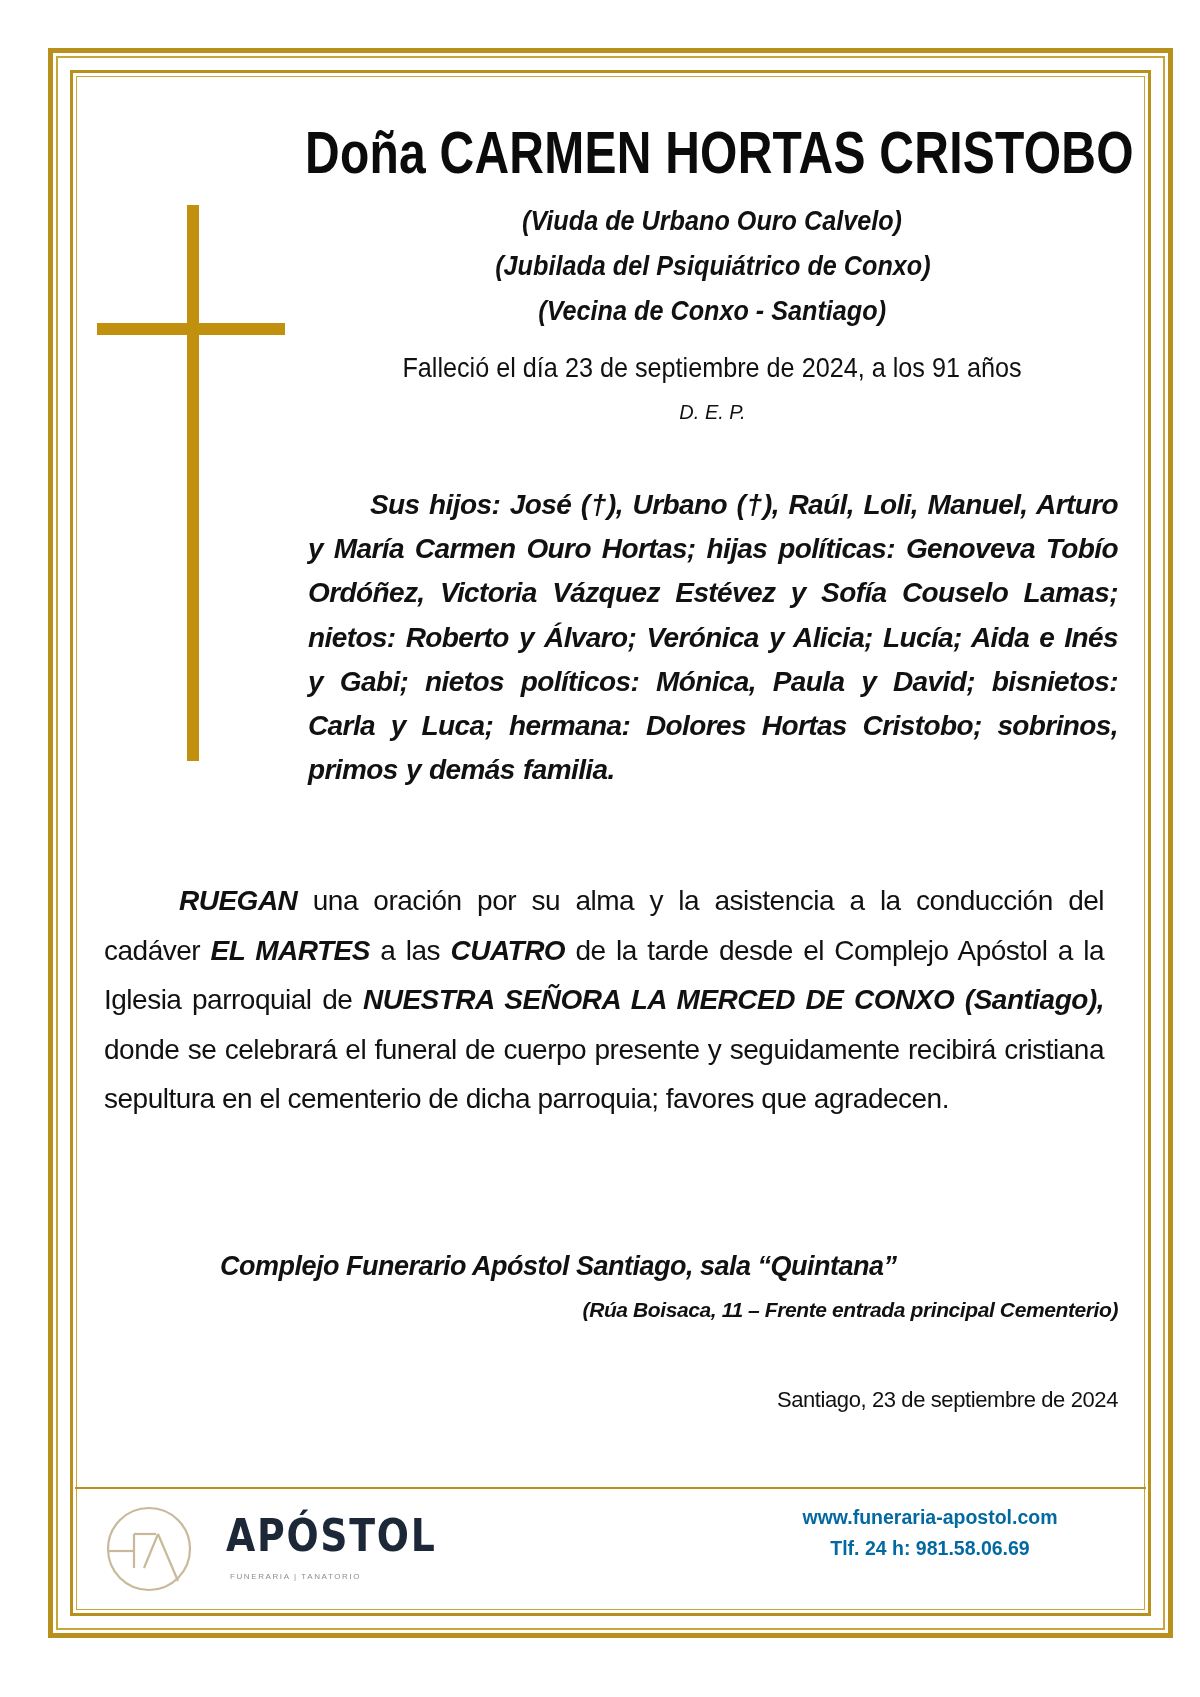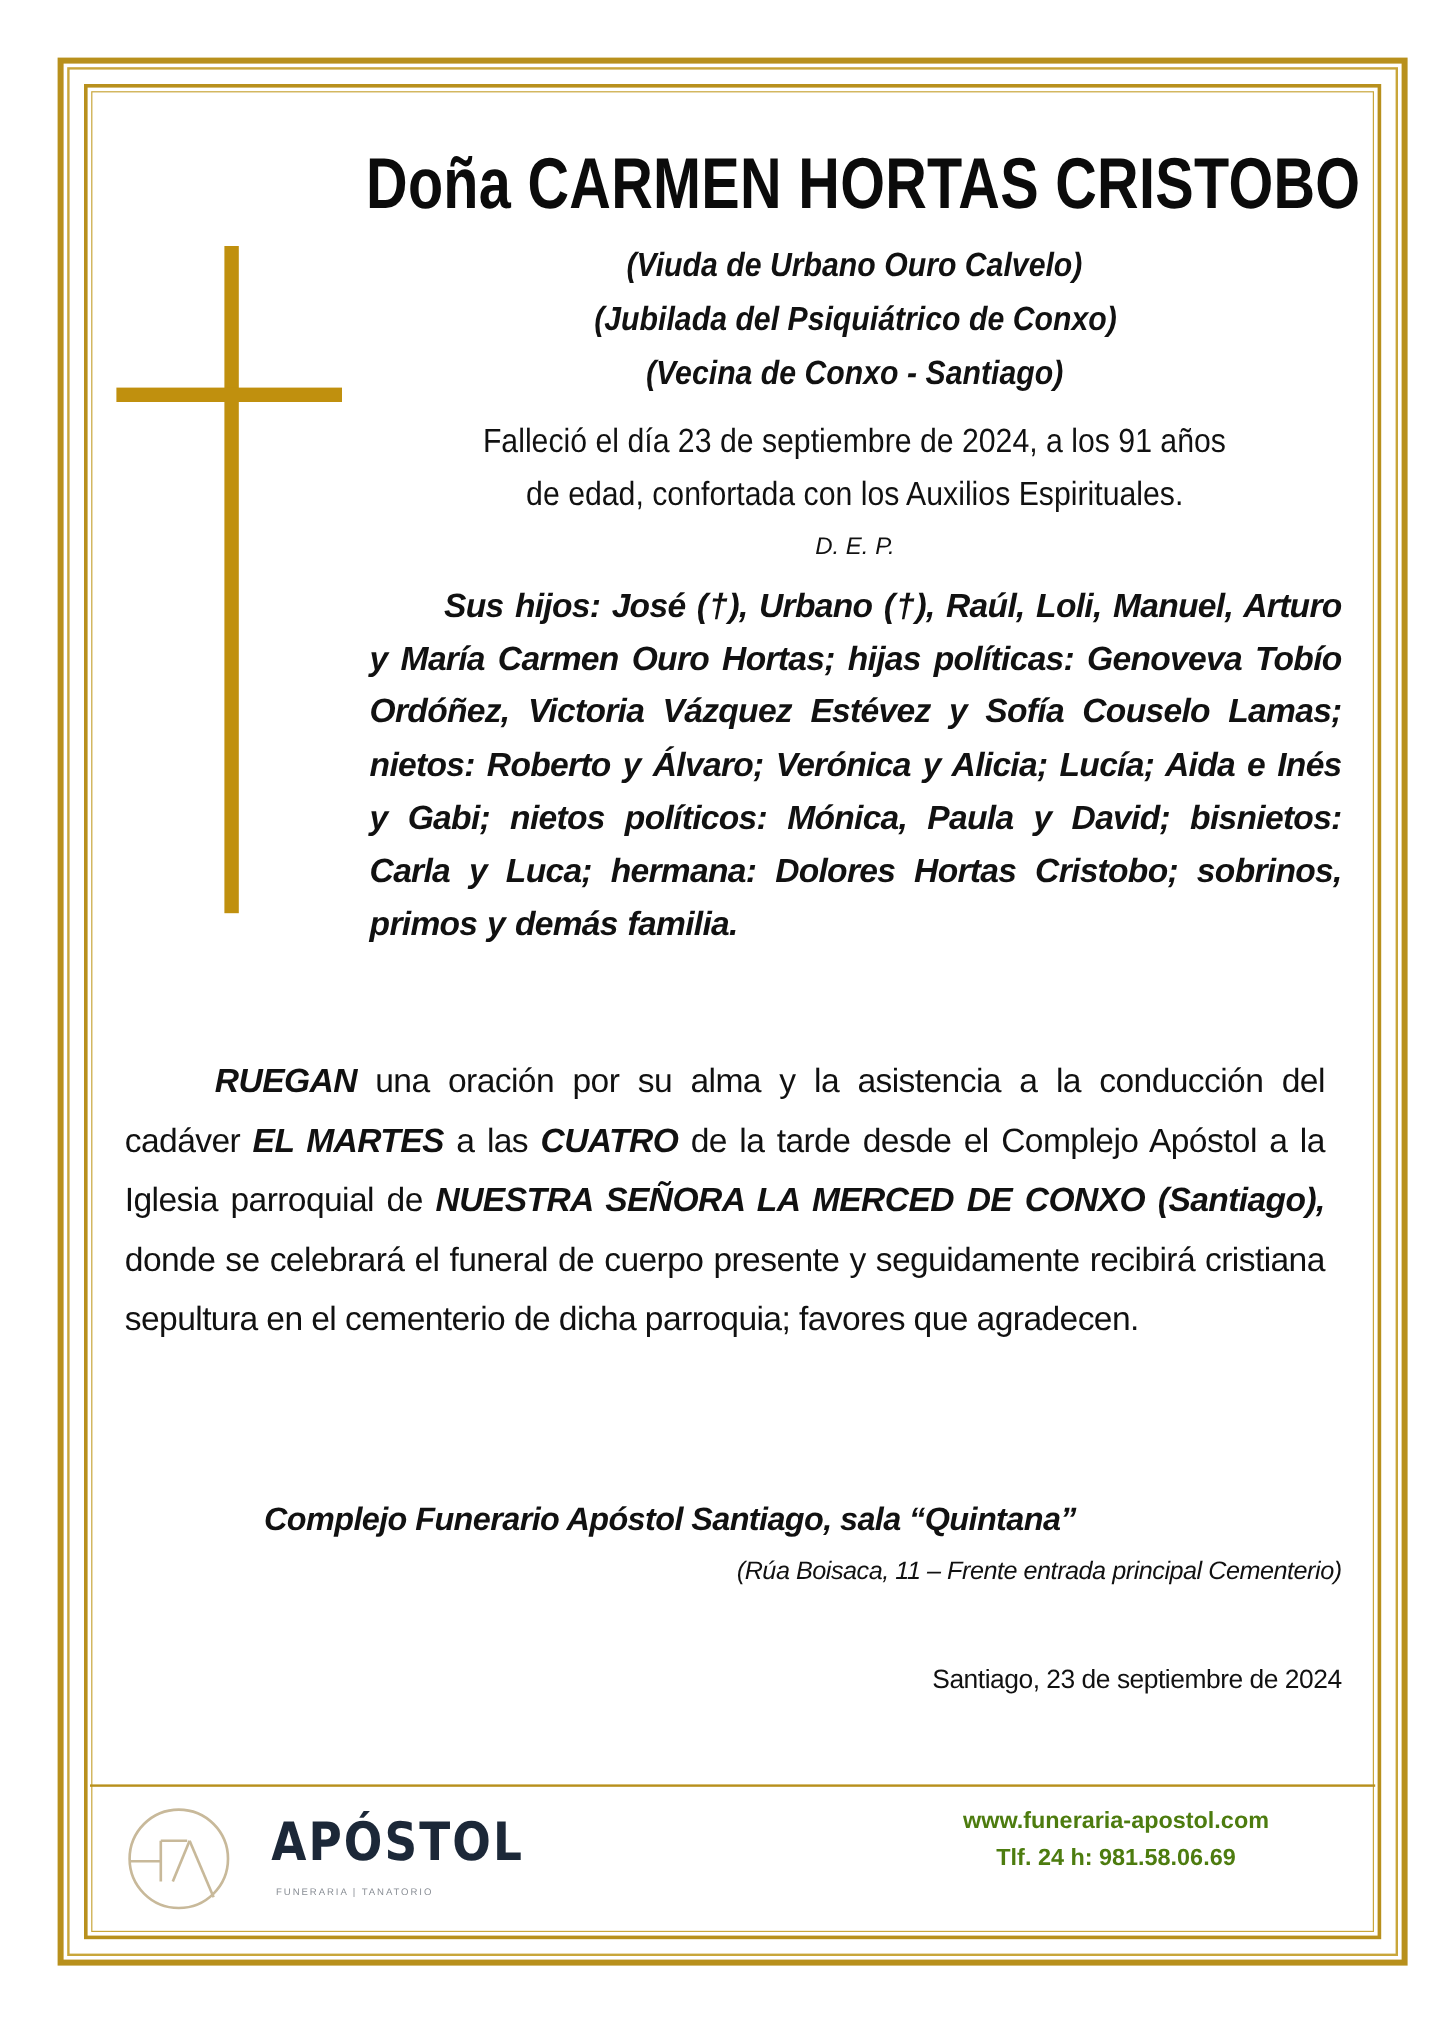--- a/index.html
+++ b/index.html
@@ -56,41 +56,41 @@
     letter-spacing: -0.5px;
   }
   .ruegan b { font-weight: bold; font-style: italic; }
 
   .venue {
     position: absolute; left: 220px; top: 1251px; white-space: nowrap;
     font-weight: bold; font-style: italic; font-size: 27px; letter-spacing: -0.5px;
   }
   .address {
     position: absolute; right: 82px; top: 1298px; white-space: nowrap; text-align: right;
-    font-weight: normal; font-style: italic; font-size: 21px; letter-spacing: -0.4px;
+    font-weight: bold; font-style: italic; font-size: 21px; letter-spacing: -0.4px;
   }
   .date {
     position: absolute; right: 82px; top: 1387px; white-space: nowrap; text-align: left;
     font-size: 22px; letter-spacing: -0.4px;
   }
 
   
   .logo-circle { position: absolute; left: 104px; top: 1504px; width: 90px; height: 90px; }
   .brand {
     position: absolute; left: 226px; top: 1510px; white-space: nowrap;
     font-family: "DejaVu Sans", sans-serif; font-weight: bold; font-size: 44px; color: #1C2838;
     transform: scaleX(0.86); transform-origin: left top; letter-spacing: 2px;
   }
   .brand-sub {
     position: absolute; left: 230px; top: 1572px; white-space: nowrap;
     font-size: 8px; color: #8a8f96; letter-spacing: 1.6px;
   }
   .contact {
     position: absolute; left: 770px; top: 1502px; width: 320px; text-align: center;
-    font-weight: bold; font-size: 19.5px; line-height: 31px; color: #4d7c0f;
+    font-weight: bold; font-size: 19.5px; line-height: 31px; color: #0369a1;
   }
 </style>
 </head>
 <body>
 
 <div class="frame-outer"></div>
 <div class="frame-inner"></div>
 <div class="footer-divider"></div>
 
 <div>
@@ -101,21 +101,20 @@
 <div class="title">Doña CARMEN HORTAS CRISTOBO</div>
 
 <div class="center-block" style="top:198px;">
   <div class="subtitle"><span>(Viuda de Urbano Ouro Calvelo)</span></div>
   <div class="subtitle"><span>(Jubilada del Psiquiátrico de Conxo)</span></div>
   <div class="subtitle"><span>(Vecina de Conxo - Santiago)</span></div>
 </div>
 
 <div class="center-block" style="top:334px;margin-top:12px;">
   <div class="death"><span>Falleció el día 23 de septiembre de 2024, a los 91 años</span></div>
-  <div class="death"><span>de edad, confortada con los Auxilios Espirituales.</span></div>
   <div class="dep">D. E. P.</div>
 </div>
 
 <p class="family">Sus hijos: José (†), Urbano (†), Raúl, Loli, Manuel, Arturo y María Carmen Ouro Hortas; hijas políticas: Genoveva Tobío Ordóñez, Victoria Vázquez Estévez y Sofía Couselo Lamas; nietos: Roberto y Álvaro; Verónica y Alicia; Lucía; Aida e Inés y Gabi; nietos políticos: Mónica, Paula y David; bisnietos: Carla y Luca; hermana: Dolores Hortas Cristobo; sobrinos, primos y demás familia.</p>
 
 <p class="ruegan"><b>RUEGAN</b><span> una oración por su alma y la asistencia a la conducción del cadáver </span><b>EL MARTES</b><span> a las </span><b>CUATRO</b><span> de la tarde desde el Complejo Apóstol a la Iglesia parroquial de </span><b>NUESTRA SEÑORA LA MERCED DE CONXO (Santiago),</b><span> donde se celebrará el funeral de cuerpo presente y seguidamente recibirá cristiana sepultura en el cementerio de dicha parroquia; favores que agradecen.</span></p>
 
 <div class="venue">Complejo Funerario Apóstol Santiago, sala “Quintana”</div>
 <div class="address">(Rúa Boisaca, 11 – Frente entrada principal Cementerio)</div>
 <div class="date">Santiago, 23 de septiembre de 2024</div>

